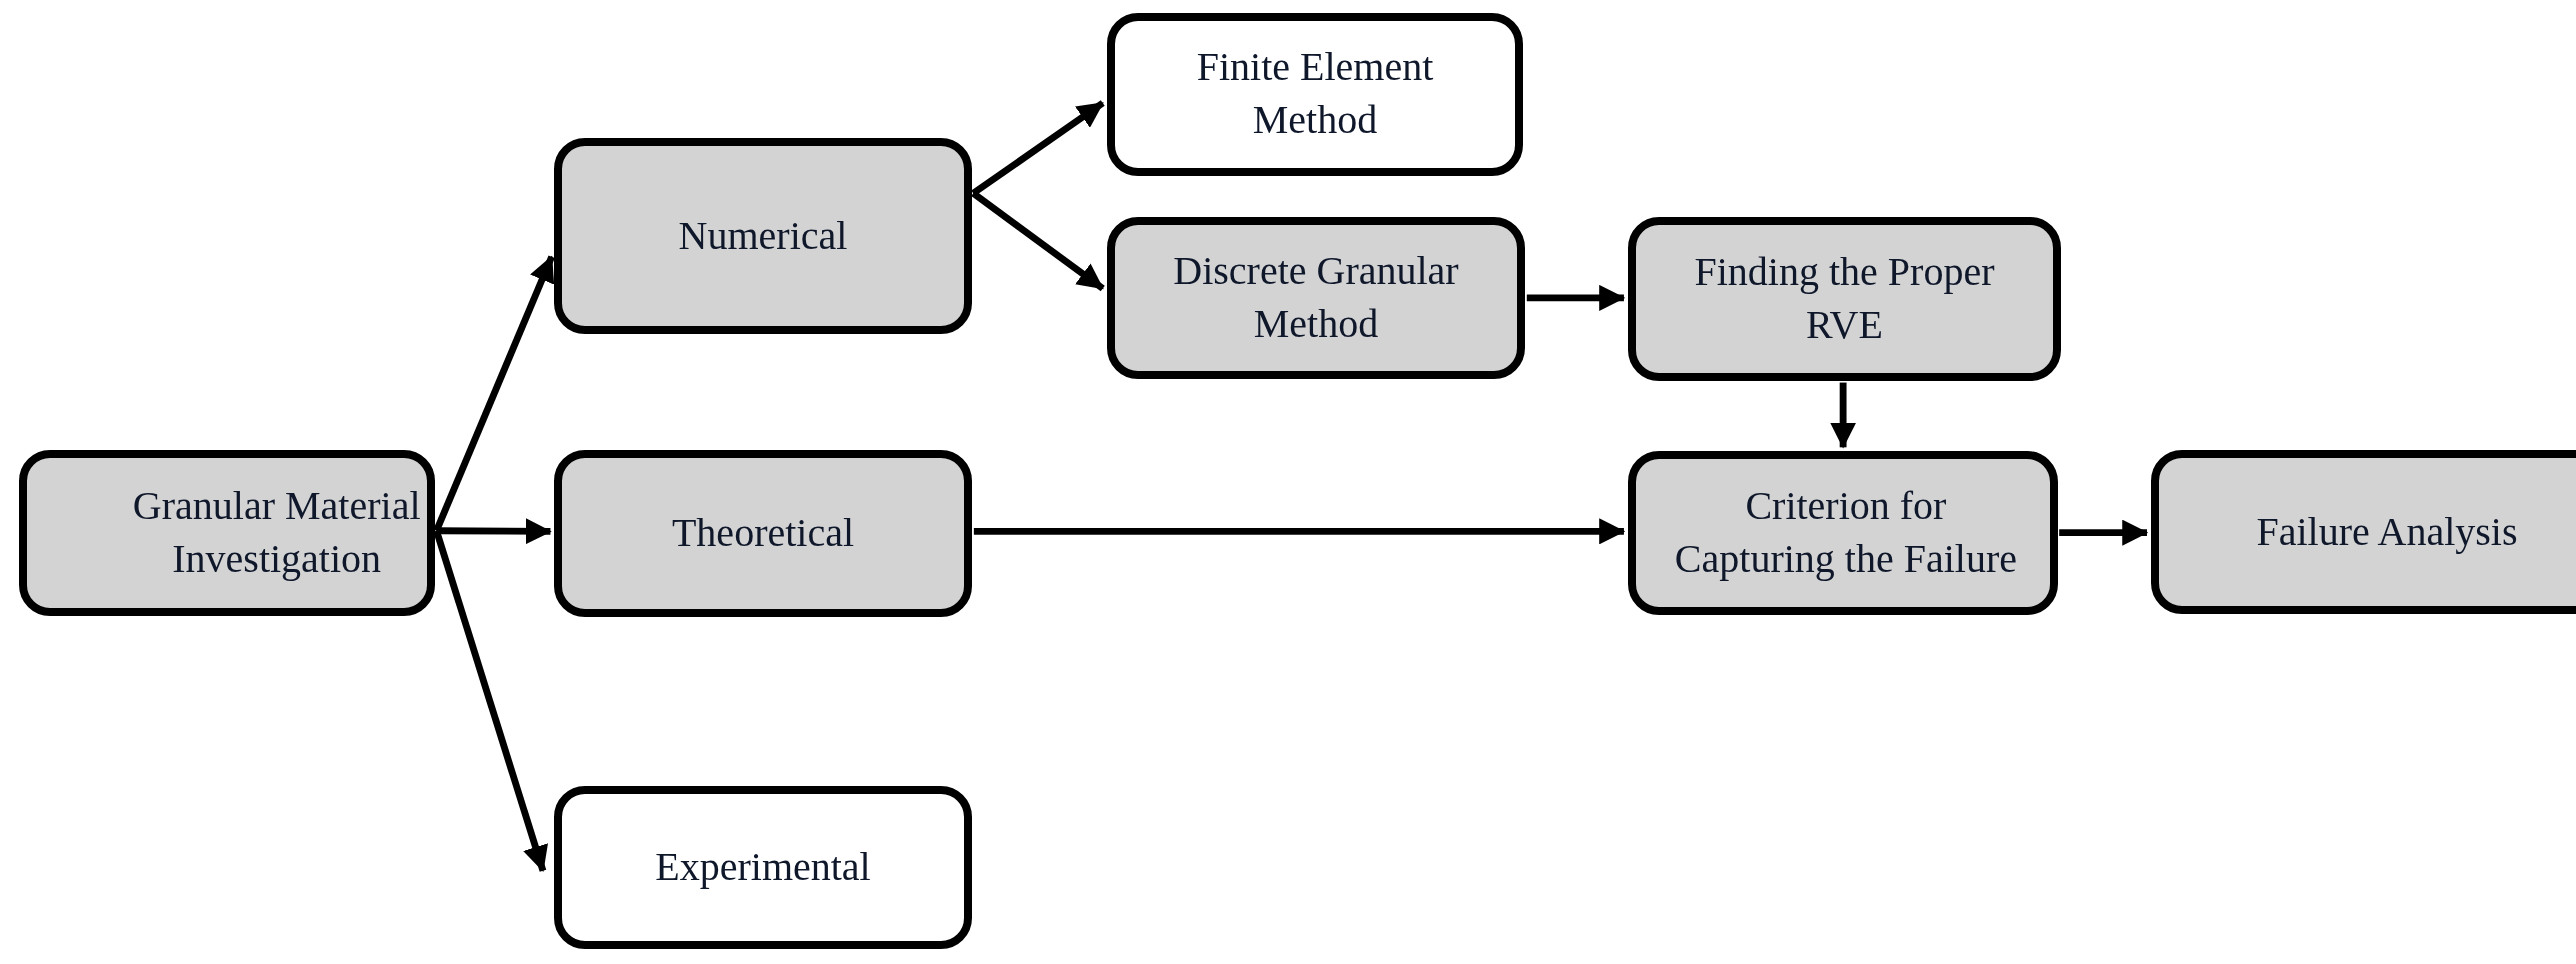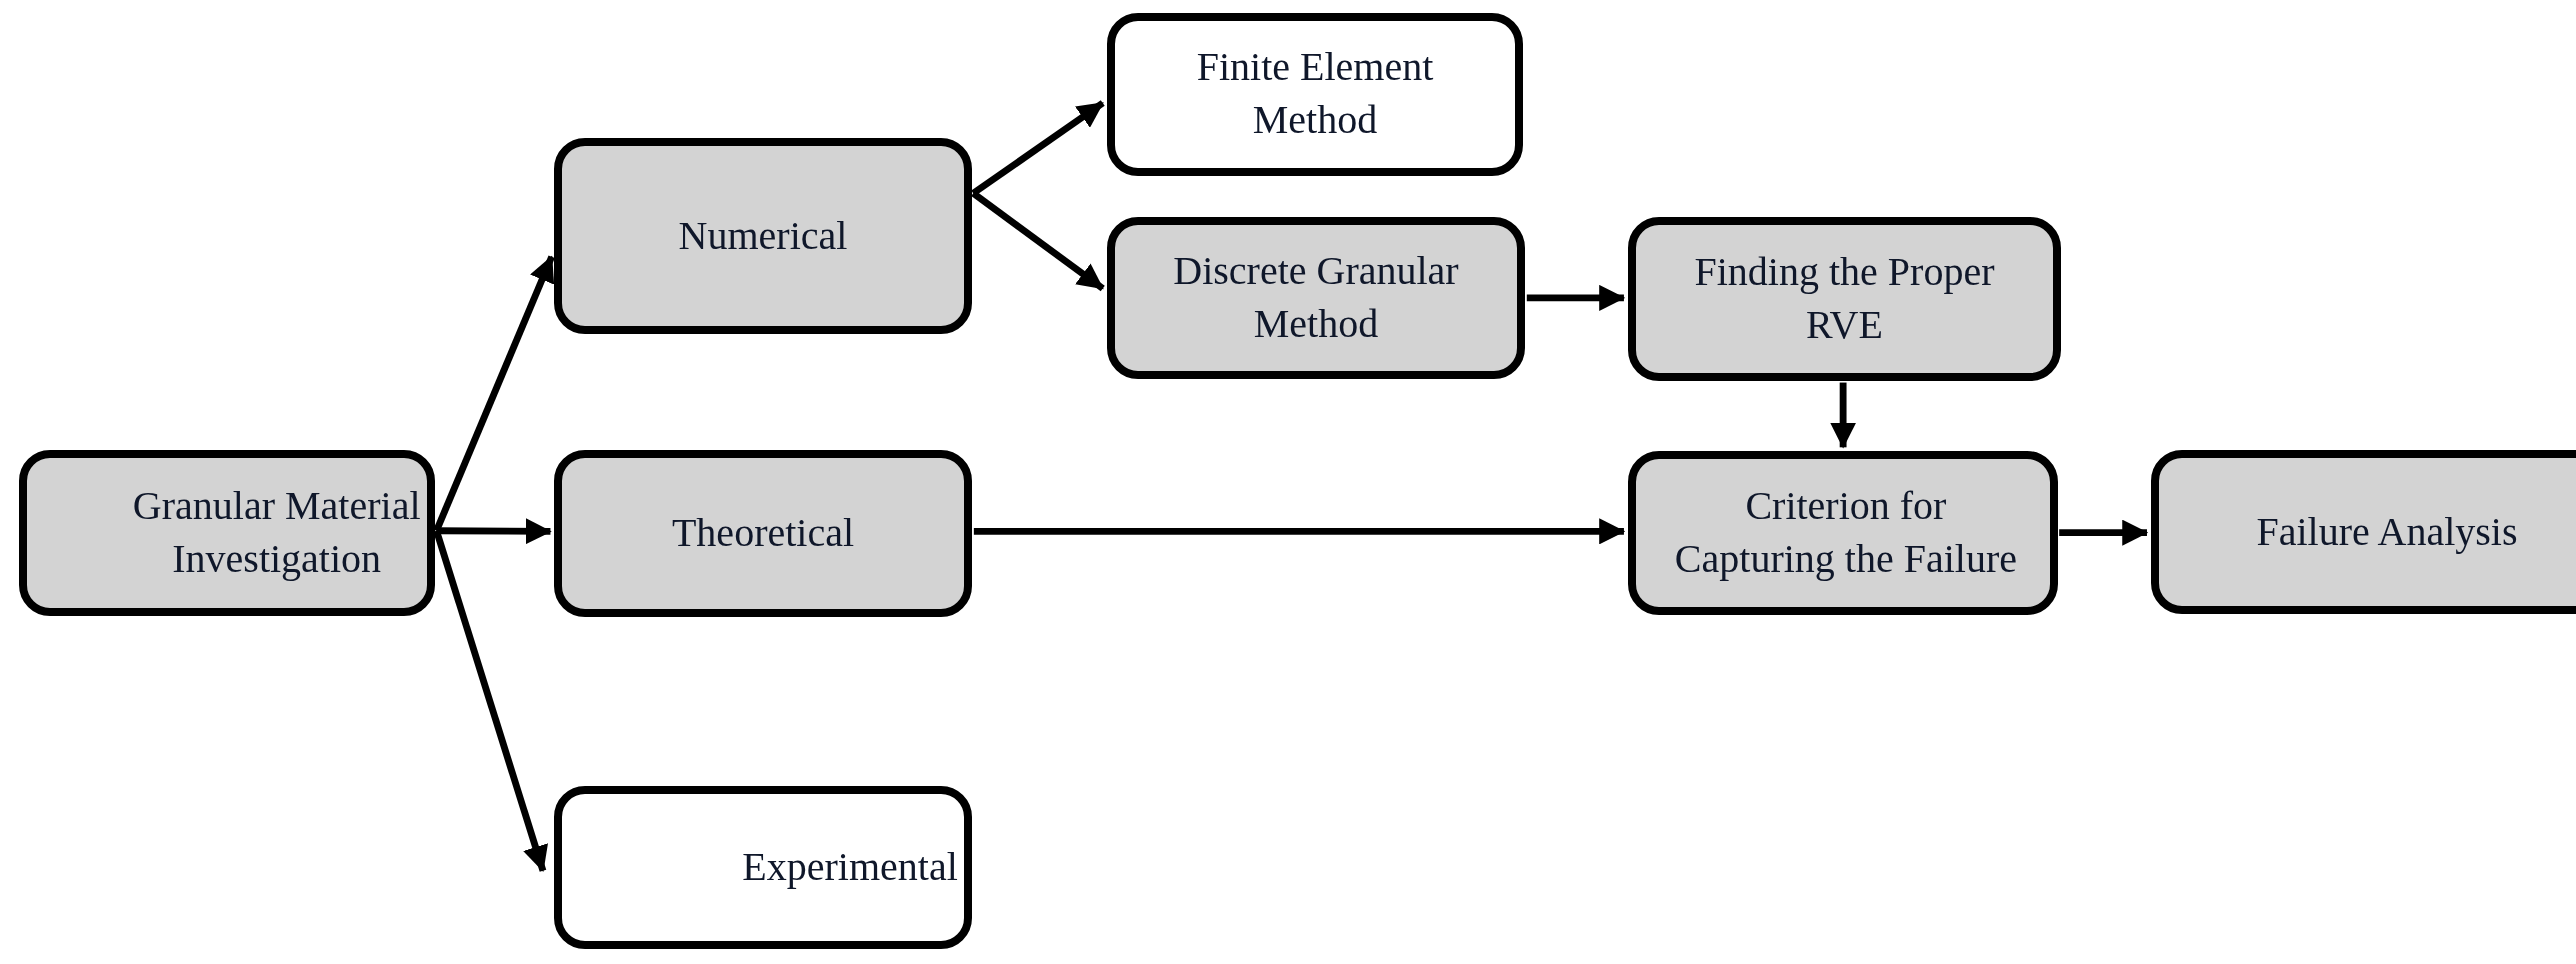--- a/index.html
+++ b/index.html
@@ -22,21 +22,21 @@
     font-size:40px;line-height:1.32;color:#0f172a;
     padding:0 6.2px;
     white-space:pre-line;
   }
   .node[data-fill="gray"]{background:var(--gray,#d3d3d3);}
   .node[data-fill="white"]{background:var(--white,#ffffff);}
   
   .n-granular    {left:18.7px;   top:450px;  width:416px; height:166px;justify-content:flex-end;}
   .n-numerical   {left:554px;  top:114px;  width:418px; height:196px;margin-top:24px;}
   .n-theoretical {left:554px;  top:450px;  width:418px; height:167px;}
-  .n-experimental{left:554px;  top:786px; width:418px; height:163px;justify-content:flex-end;}
+  .n-experimental{left:554px;  top:786px; width:418px; height:163px;}
   .n-fem         {left:1107px; top:12.5px;   width:416px; height:163px;}
   .n-dem         {left:1107px; top:217px;  width:418px; height:162px;}
   .n-rve         {left:1628px; top:217px;  width:433px; height:164px;}
   .n-criterion   {left:1628px; top:451px;  width:430px; height:164px;padding-left:12px;}
   .n-failure     {left:2151px; top:450px;  width:472px; height:164px;}
 </style>
 </head>
 <body>
 
 <div class="canvas">

